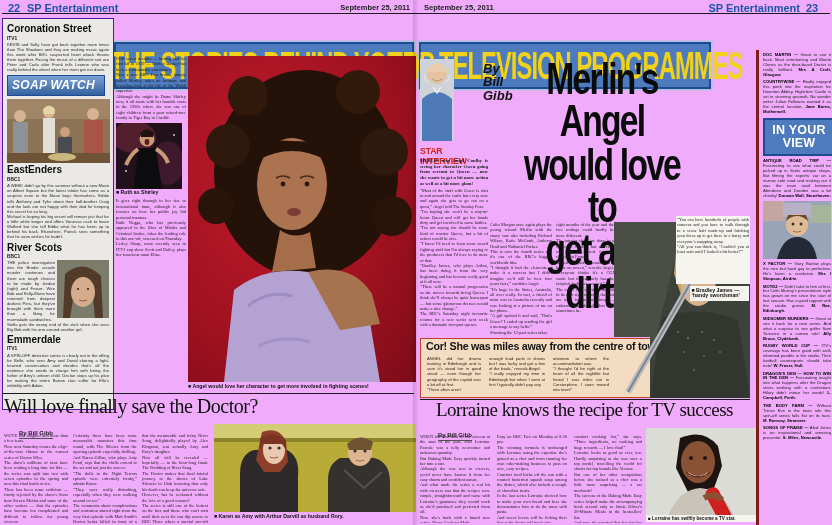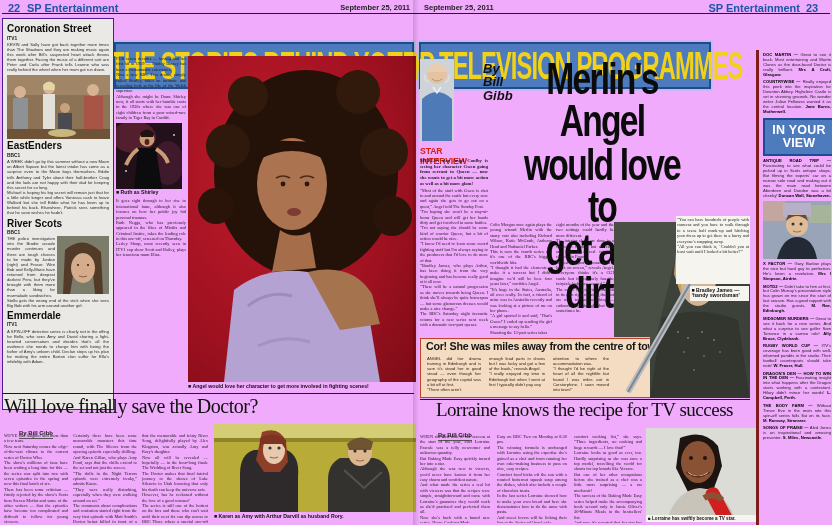--- a/index.html
+++ b/index.html
@@ -80,20 +80,21 @@
     <span>THE STORIES BEHIND YOUR</span>
   </div>
   <div class="abs banner" style="left:419px;width:292px;">
     <span>TOP TELEVISION PROGRAMMES</span>
   </div>
 
   <div class="abs soapbox">
     <div class="soap-title">Coronation Street</div>
     <div class="chan">ITV1</div>
     <p class="soap-body">KEVIN and Sally have got back together more times than The Shadows and they are making music again this week after Bill's suspected heart attack throws them together. Facing the music of a different sort are Peter and Carla after Frank tells Leanne who was really behind the wheel when her mum got run down.</p>
+    <div class="soap-badge">SOAP WATCH</div>
     <svg width="103" height="64" viewBox="0 0 103 64">
       <rect width="103" height="64" fill="#8d7355"></rect>
         <rect width="103" height="20" fill="#a08566"></rect>
       <rect x="0" y="54" width="103" height="10" fill="#6e5336"></rect>
       <circle cx="13" cy="17" r="6" fill="#d8b293"></circle>
         <rect x="6" y="23" width="15" height="31" fill="#8e9296"></rect>
       <circle cx="42" cy="13" r="6" fill="#dab694"></circle>
         <path d="M36 10 q6 -7 12 0 l-1 5 -10 0 z" fill="#e5d7a5"></path>
       <rect x="36" y="19" width="12" height="35" fill="#e3e0da"></rect>
       <circle cx="58" cy="33" r="5" fill="#c9a07c"></circle>

